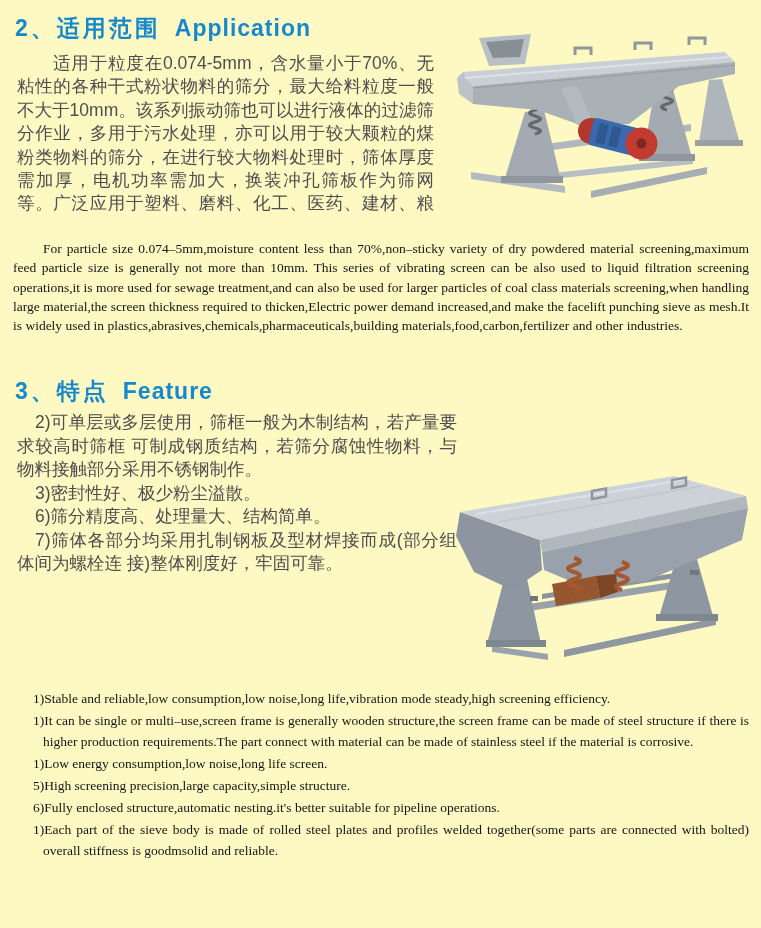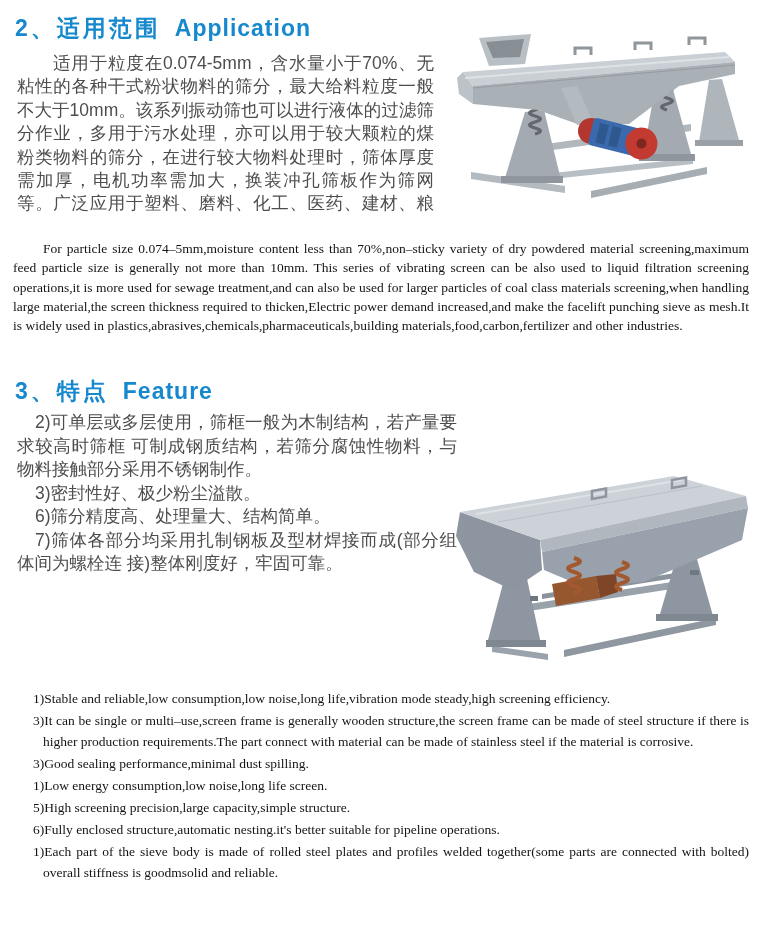--- a/index.html
+++ b/index.html
@@ -1,21 +1,21 @@
 <!DOCTYPE html>
 <html><head>
 <meta charset="utf-8">
 <style>
   * { box-sizing: border-box; }
   html, body { margin: 0; padding: 0; background: #e8e8e8; }
   .page {
     position: relative;
     width: 761px; height: 928px;
     margin: 0 auto;
-    background: #ffffff;
+    background: #fef9c3;
     overflow: hidden;
     font-family: "Liberation Sans", "DejaVu Sans", sans-serif;
   }
   h2.sec-title {
     margin: 0; padding: 14px 0 0 15px;
     font-size: 23px; line-height: 28px; font-weight: bold;
     color: #1688cd;
   }
   h2.sec-title .t-zh { letter-spacing: 3px; }
   h2.sec-title .t-en { margin-left: 14px; letter-spacing: 1px; }
@@ -155,22 +155,21 @@
         <path d="M128 92 q12 3.5 0 7 q-12 3.5 0 7 q12 3.5 0 7 q-12 3.5 0 7 q12 3.5 0 7" stroke="#a3582f" stroke-width="4" fill="none"></path>
         <path d="M176 96 q12 3.5 0 7 q-12 3.5 0 7 q12 3.5 0 7 q-12 3.5 0 7" stroke="#a3582f" stroke-width="4" fill="none"></path>
 
         <rect x="84" y="130" width="8" height="5" fill="#6f7781"></rect>
         <rect x="244" y="104" width="9" height="5" fill="#6f7781"></rect>
       </svg>
     </figure>
 
     <ul class="en-list">
       <li>1)Stable and reliable,low consumption,low noise,long life,vibration mode steady,high screening efficiency.</li>
-      <li>3)It can be single or multi–use,screen frame is generally wooden structure,the screen frame can be made of steel structure if there is higher production requirements.The part connect with material can be made of stainless steel if the material is corrosive.</li>
-      <li>3)Good sealing performance,minimal dust spilling.</li>
+      <li>1)It can be single or multi–use,screen frame is generally wooden structure,the screen frame can be made of steel structure if there is higher production requirements.The part connect with material can be made of stainless steel if the material is corrosive.</li>
       <li>1)Low energy consumption,low noise,long life screen.</li>
       <li>5)High screening precision,large capacity,simple structure.</li>
       <li>6)Fully enclosed structure,automatic nesting.it's better suitable for pipeline operations.</li>
       <li>1)Each part of the sieve body is made of rolled steel plates and profiles welded together(some parts are connected with bolted) overall stiffness is goodmsolid and reliable.</li>
     </ul>
   </section>
 
 </div>
 
 </body></html>

